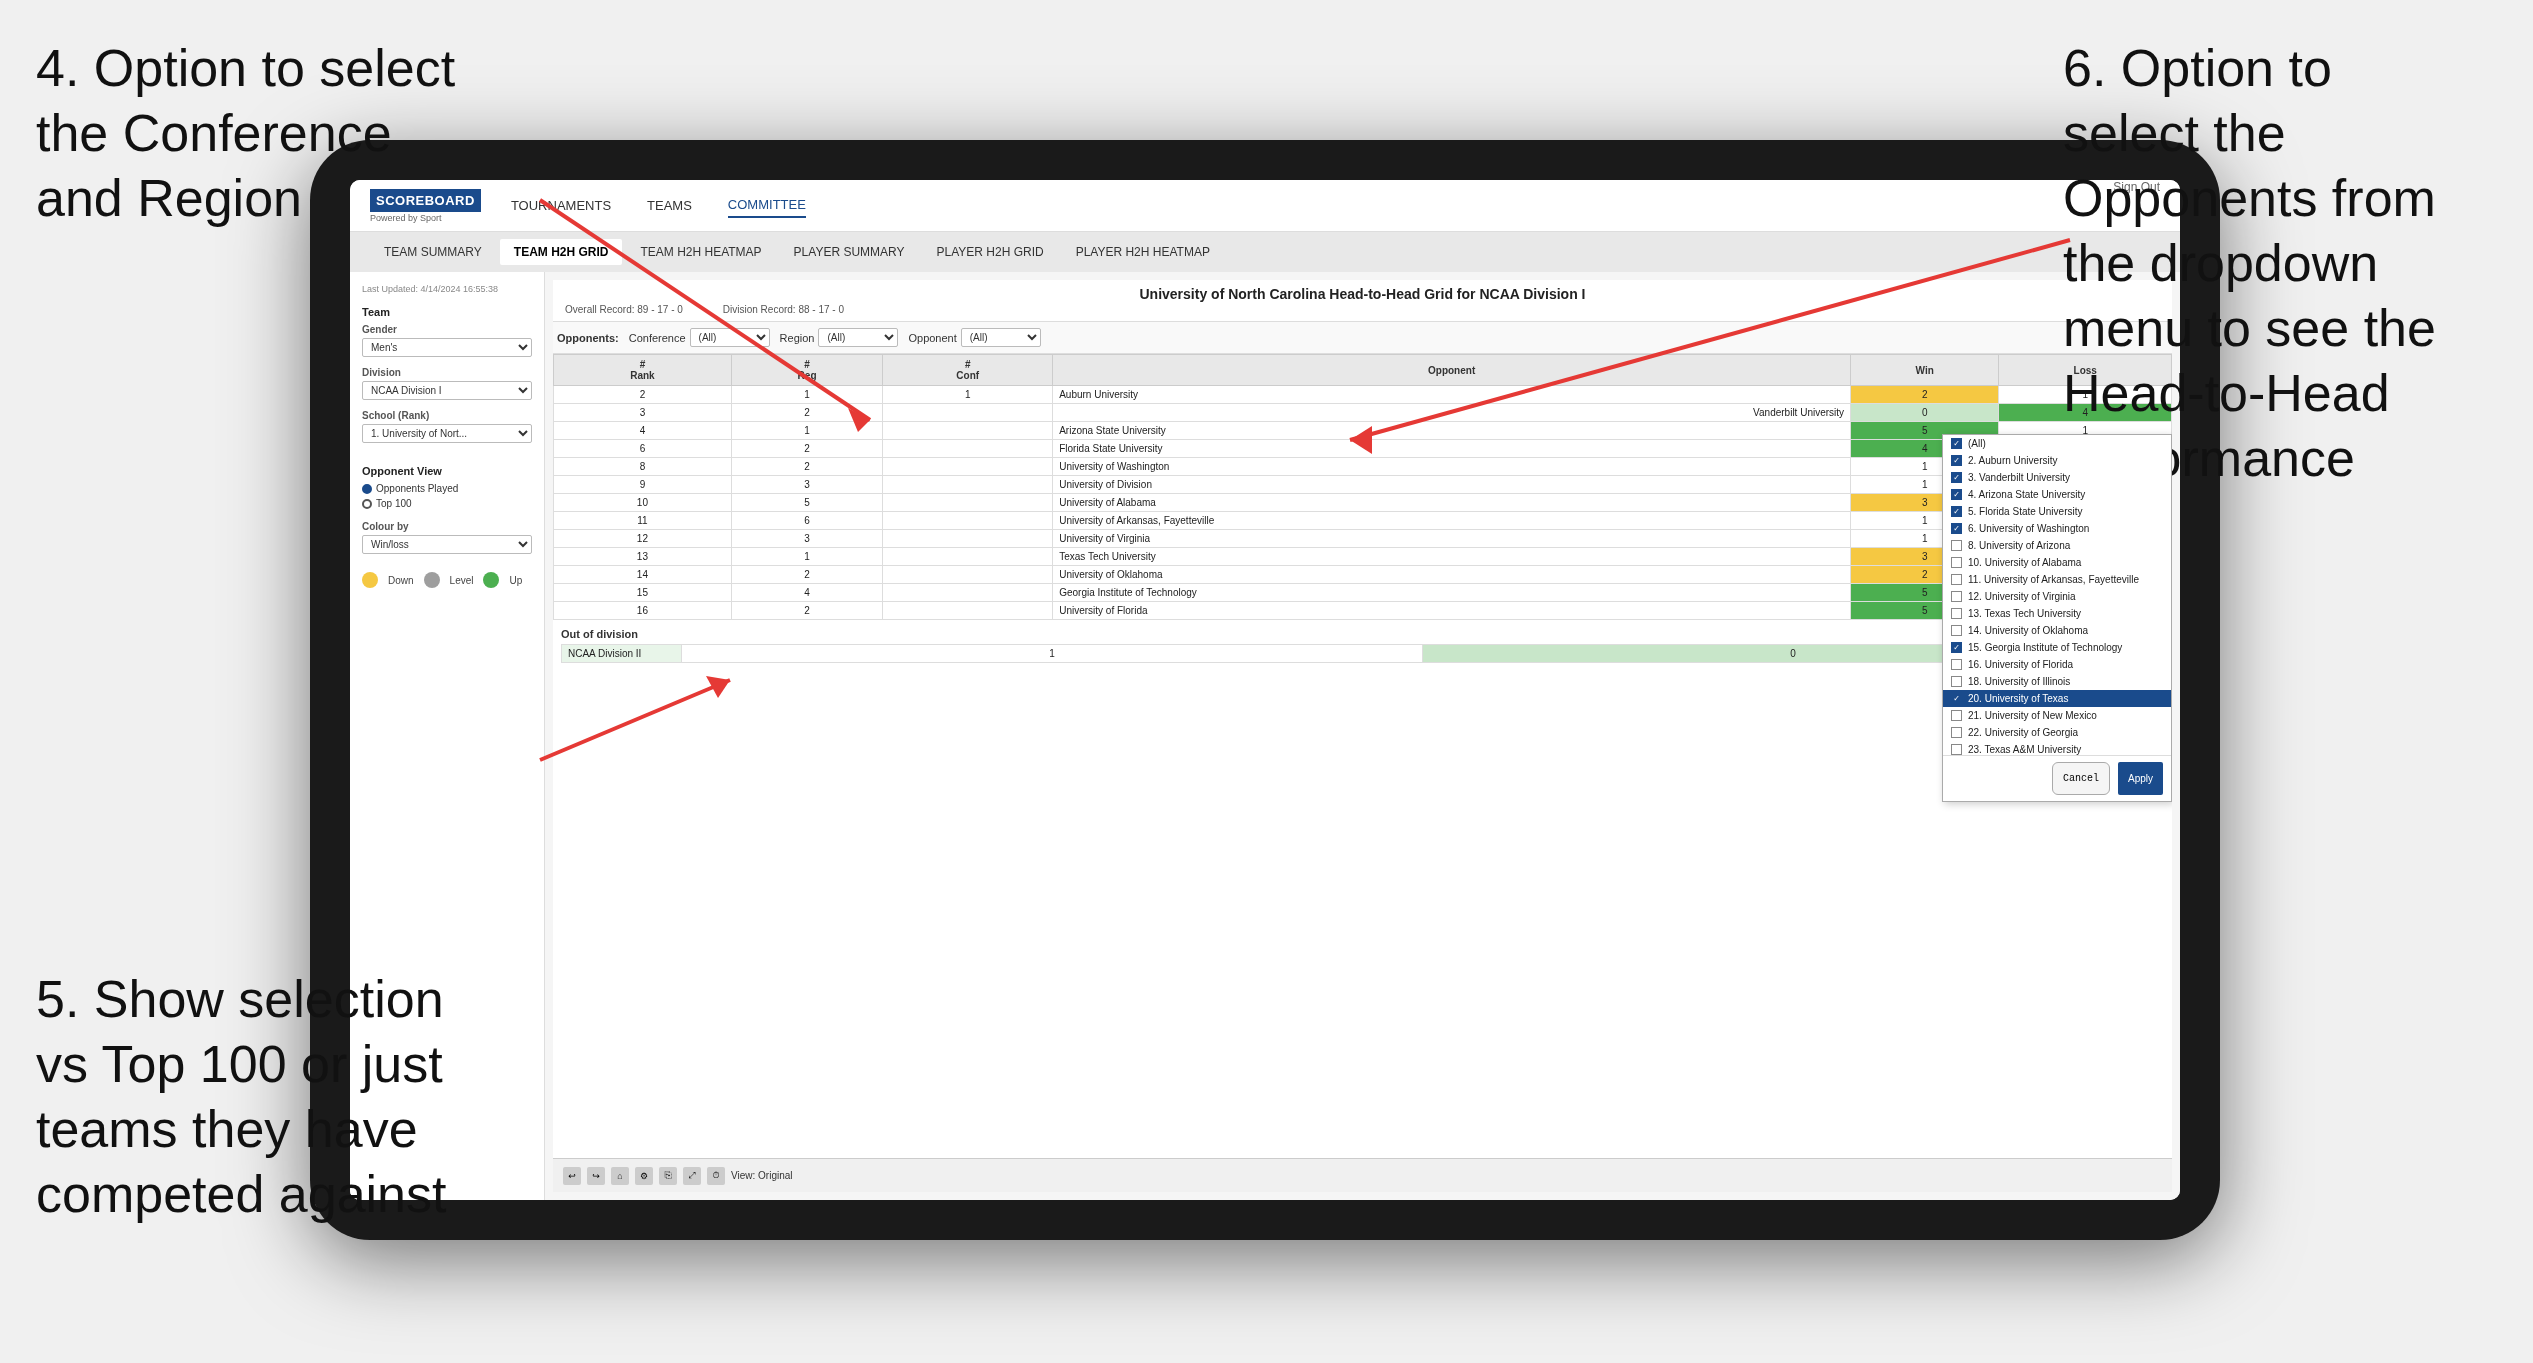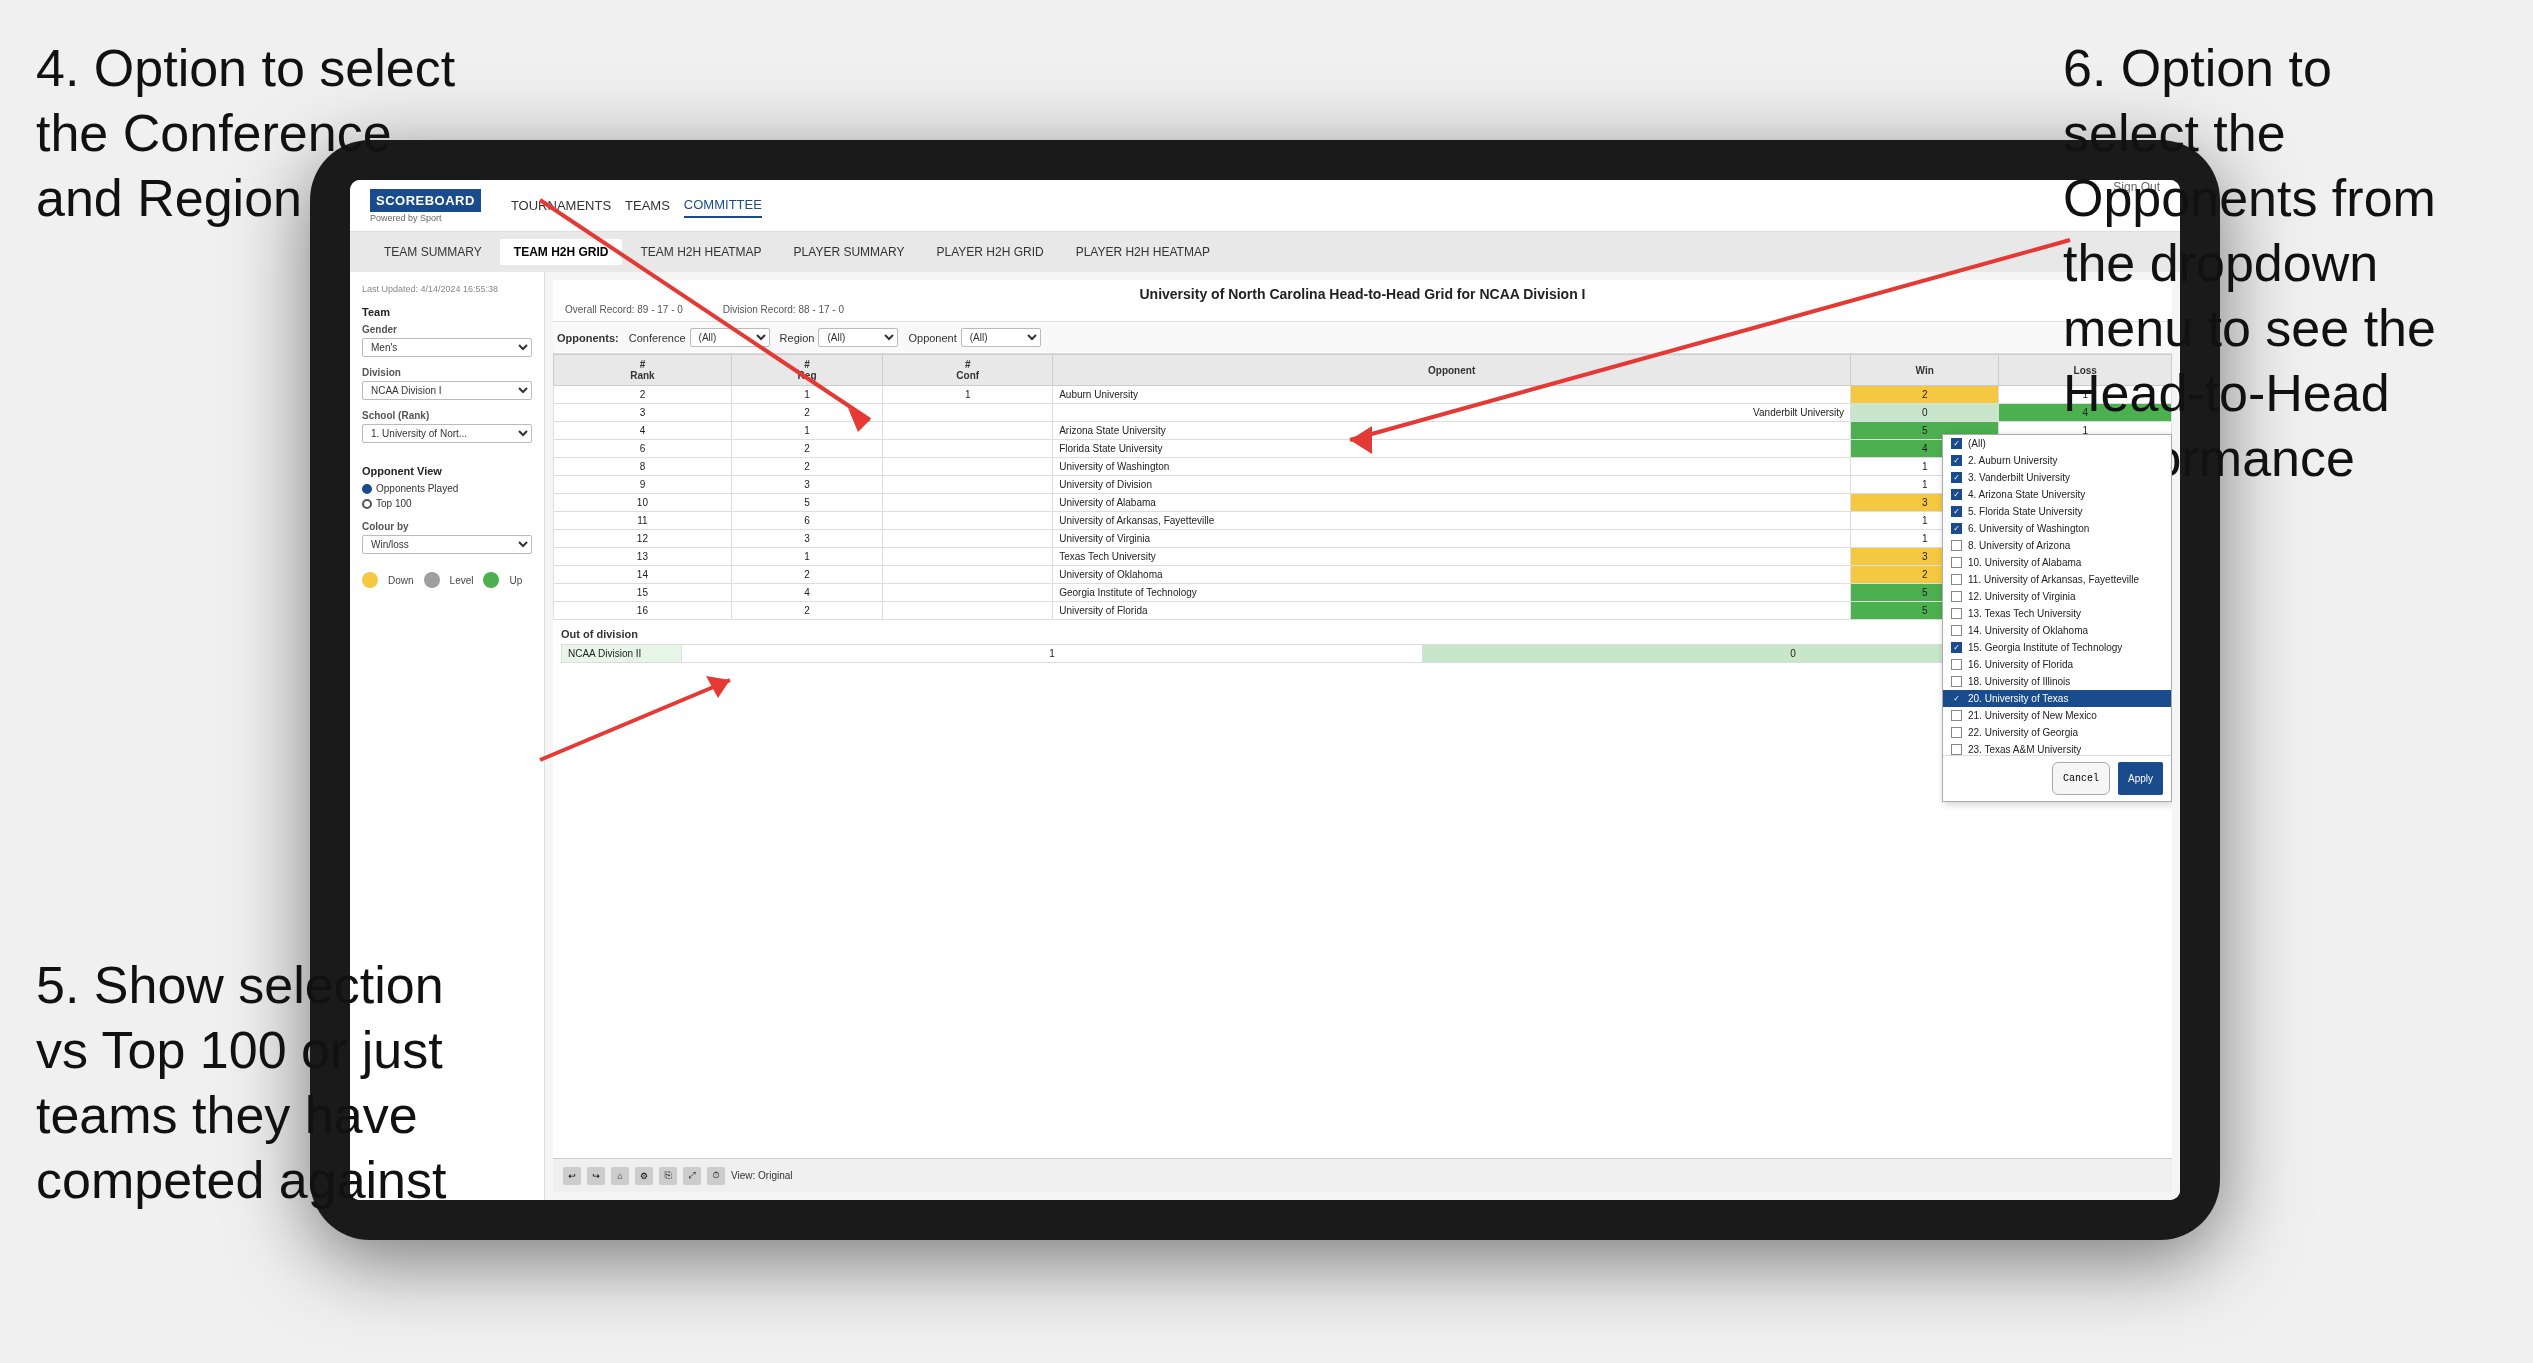--- a/index.html
+++ b/index.html
@@ -27,21 +27,21 @@
       width: 520px;
     }
 
     .annotation-tr {
       top: 36px;
       right: 30px;
       width: 440px;
     }
 
     .annotation-bl {
-      bottom: 150px;
+      bottom: 136px;
       left: 36px;
       width: 520px;
     }
 
     
     .arrows-svg {
       position: absolute;
       top: 0; left: 0;
       width: 2533px;
       height: 1363px;
@@ -99,21 +99,21 @@
     }
 
     .logo-sub {
       font-size: 9px;
       color: #666;
       margin-top: 1px;
     }
 
     .nav-links {
       display: flex;
-      gap: 14px;
+      gap: 36px;
       align-items: center;
       flex: 1;
     }
 
     .nav-link {
       font-size: 13px;
       color: #333;
       text-decoration: none;
       padding: 4px 0;
       cursor: pointer;

